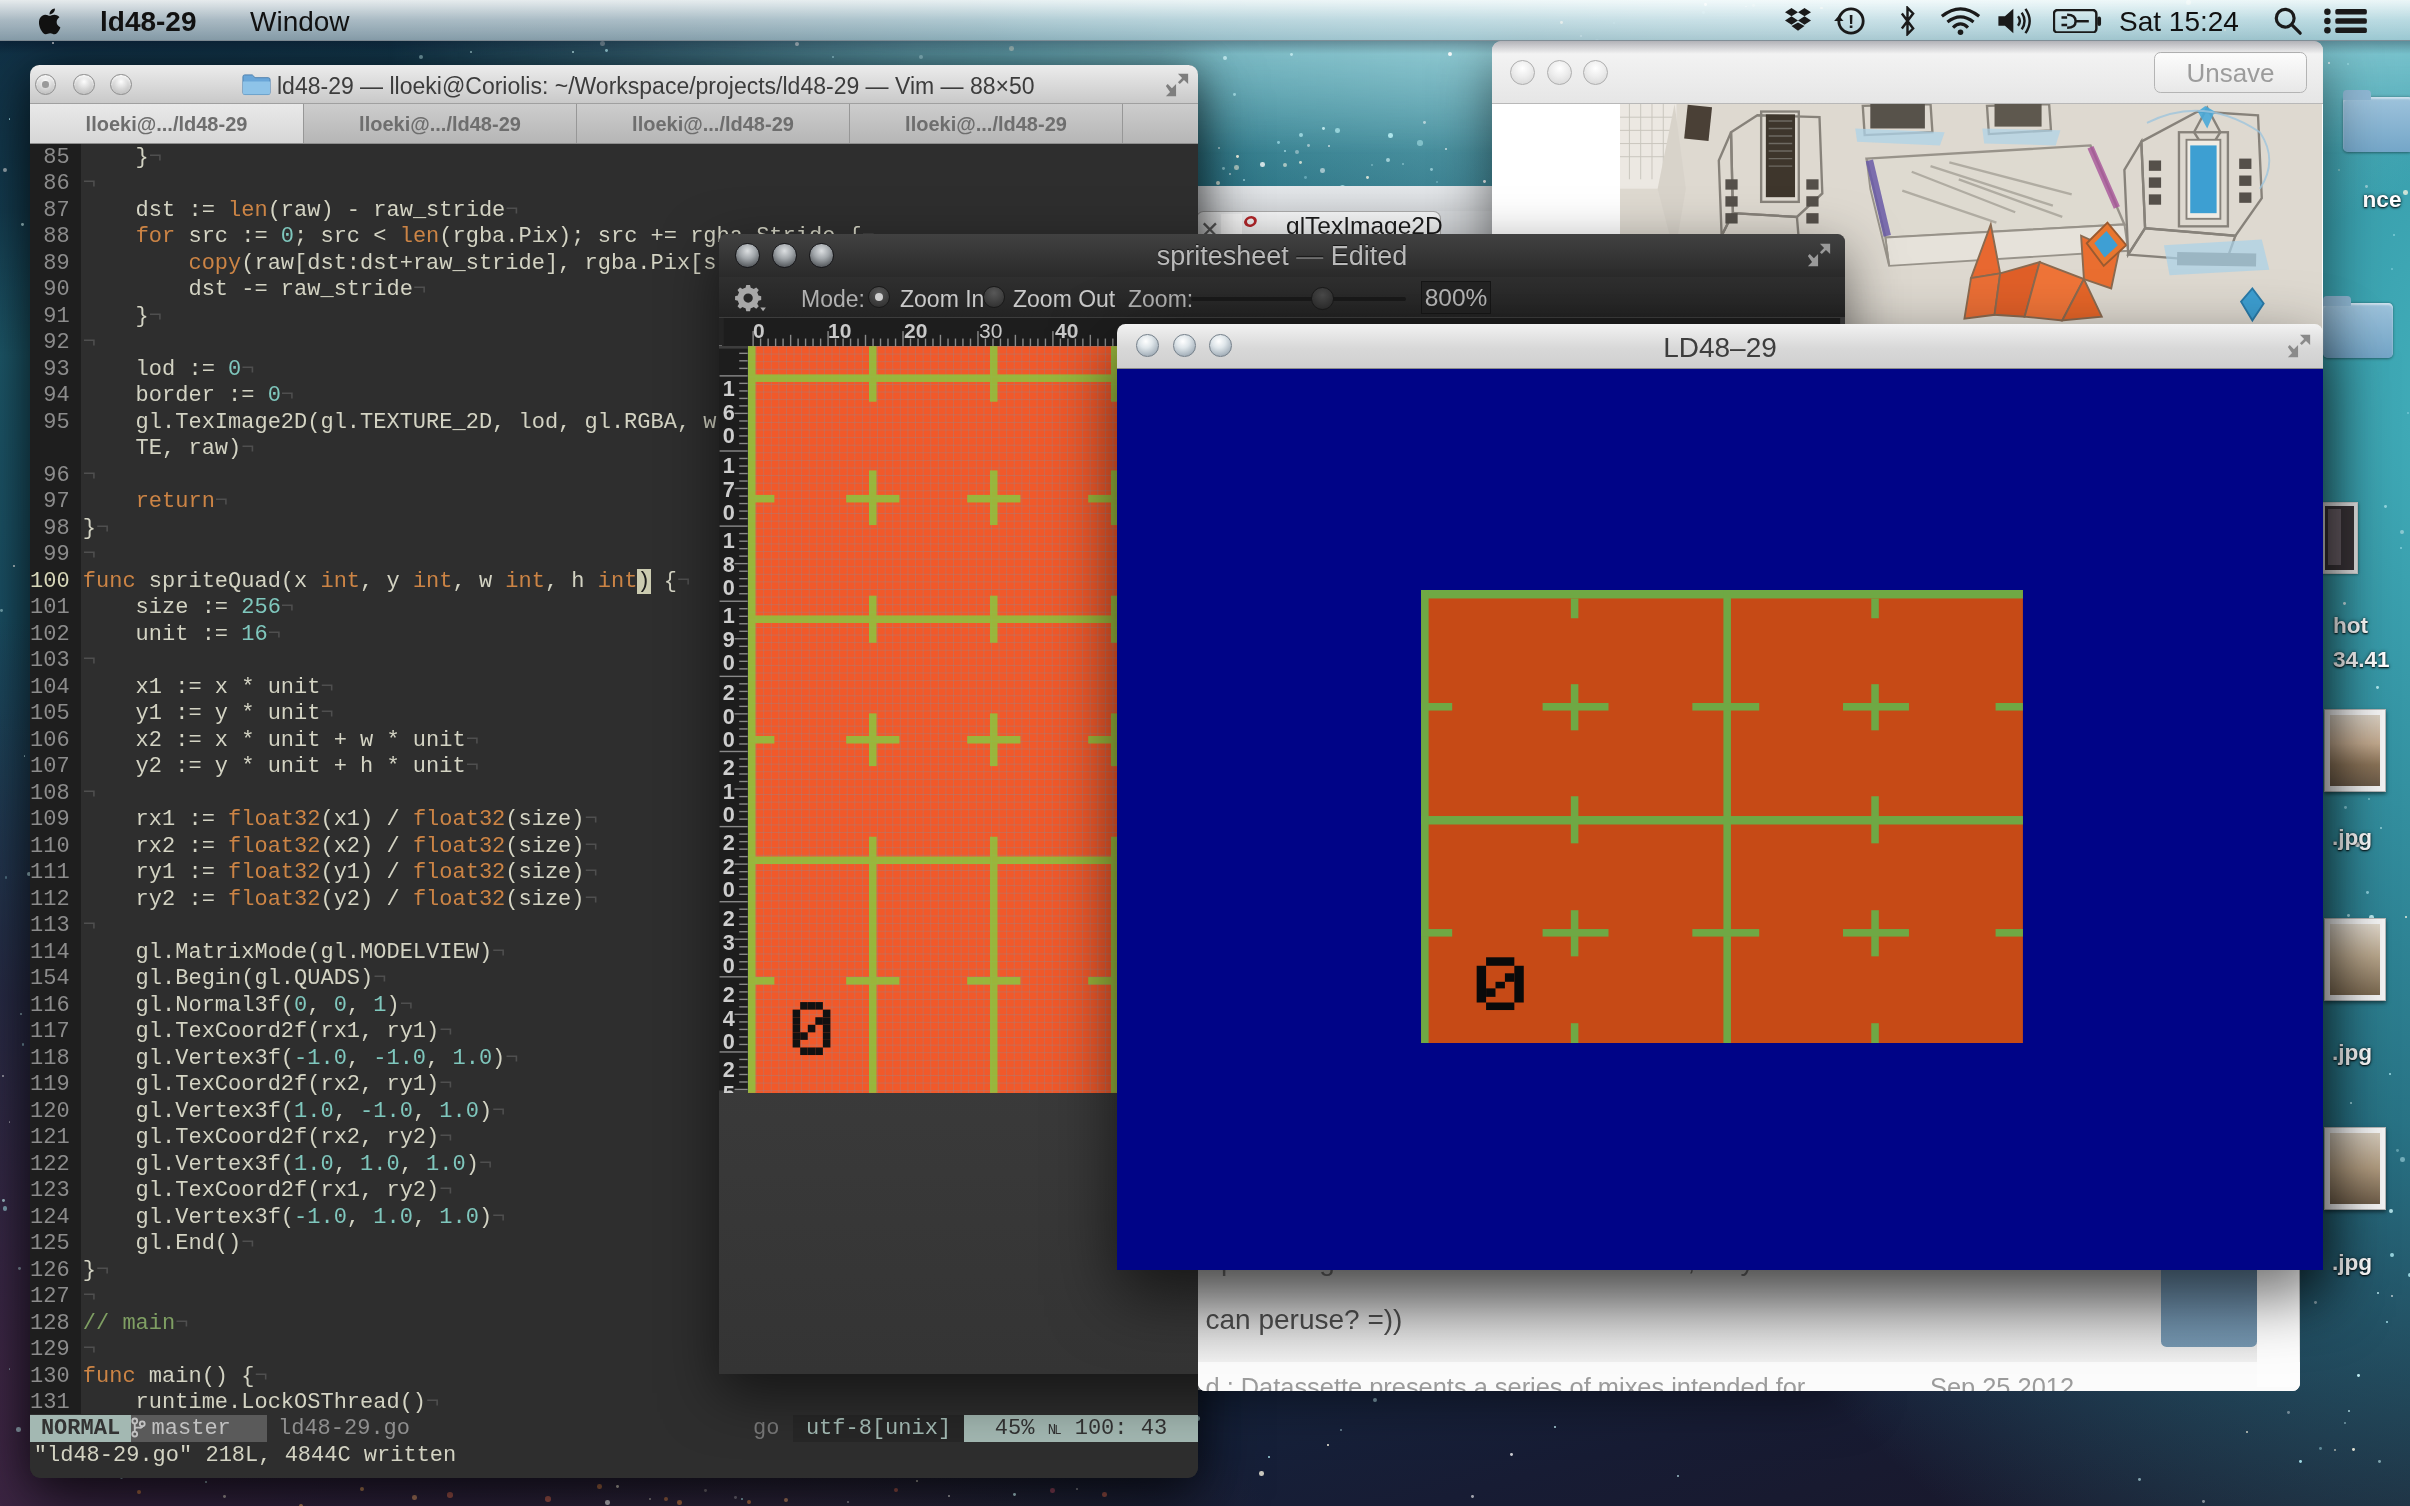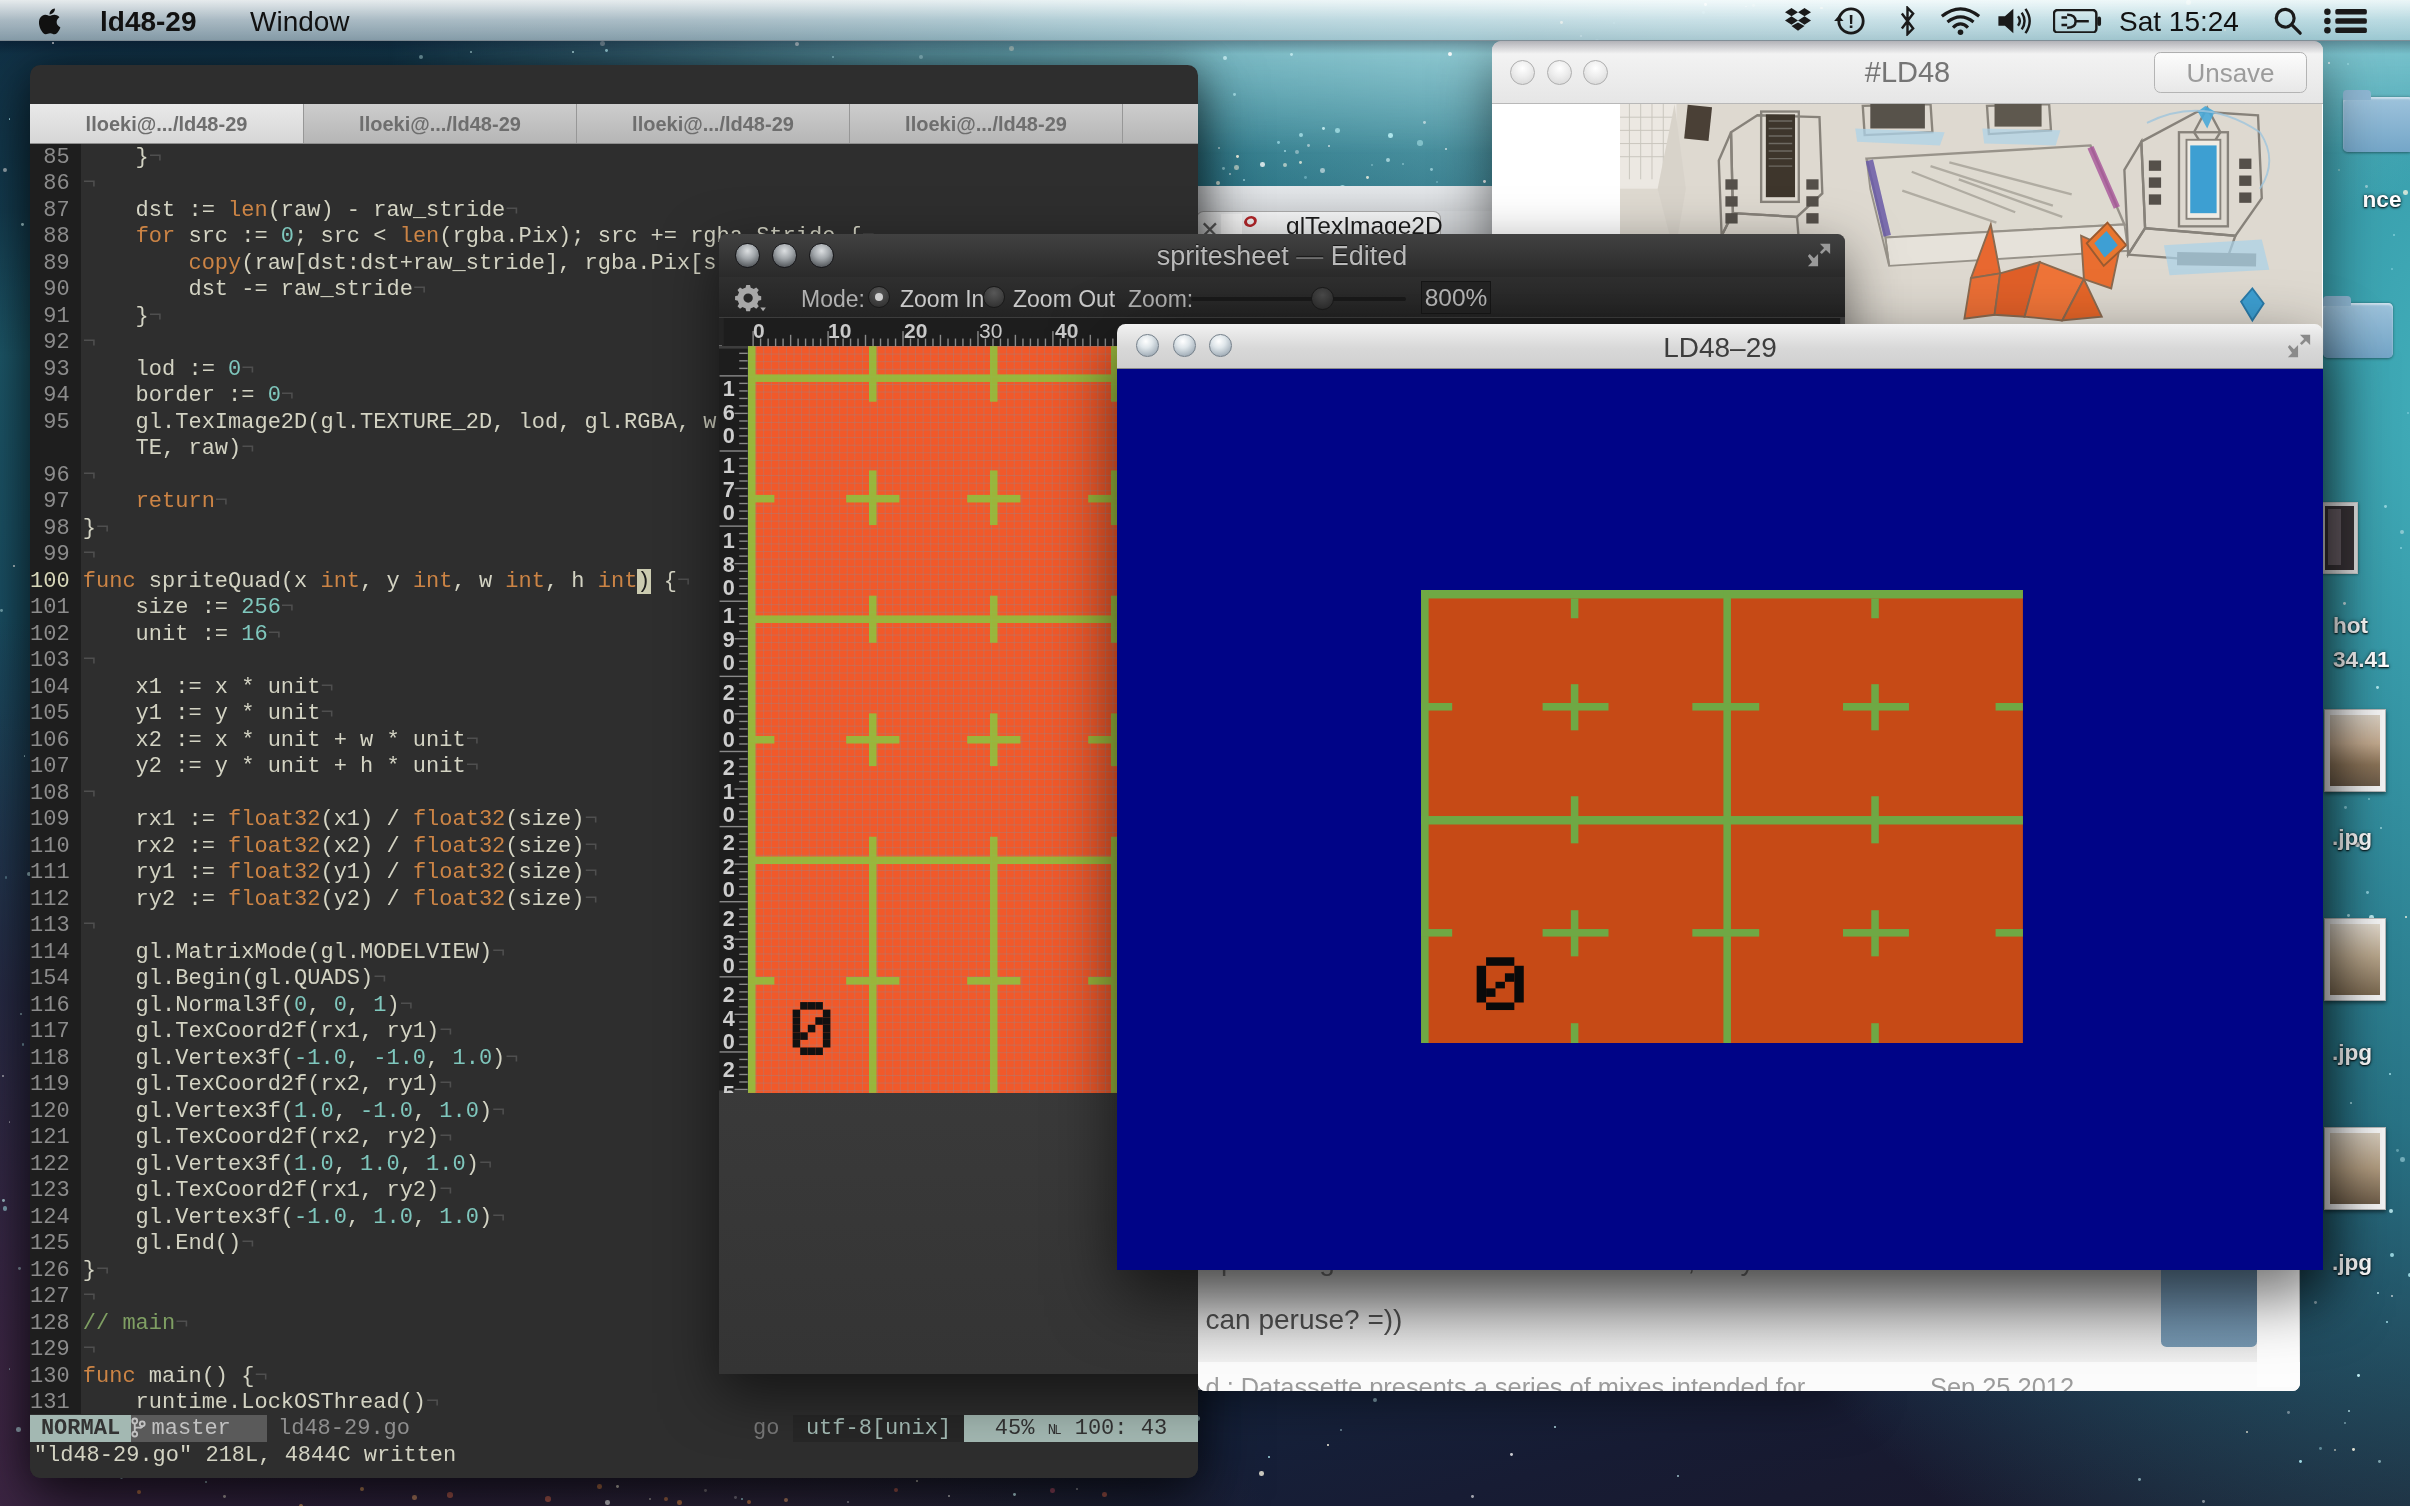--- a/index.html
+++ b/index.html
@@ -279,21 +279,20 @@
   <div style="position:absolute; left:164px; top:30px; font-size:23.5px; color:#666;">✕</div>
   <div style="position:absolute; left:0; top:53px; right:0; height:56px; background:#f1f2f3;"></div>
 </div>
 
 <div class="win" id="ld48" style="left:1492px; top:41px; width:831px; height:1229px; background:#fff; border-radius:9.4px; box-shadow:0 21px 56px rgba(0,0,0,0.55); z-index:2;">
   <div style="position:absolute; left:0; top:0; right:0; height:63px; background:linear-gradient(#f6f6f6,#e6e6e6); border-radius:9.4px 9.4px 0 0; border-bottom:0.9px solid #b8b8b8;"></div>
   <div style="position:absolute; left:0; top:0; width:100%; height:63px;">
     <div class="lring" style="left:18px; top:19px;"></div>
       <div class="lring" style="left:55px; top:19px;"></div>
       <div class="lring" style="left:91px; top:19px;"></div>
-    <div style="position:absolute; top:15px; width:100%; text-align:center; font-size:29px; color:#757575;">#LD48</div>
     <div style="position:absolute; right:16px; top:11.3px; width:153px; height:41px; background:linear-gradient(#fcfcfc,#e8e8e8); border:0.9px solid #b4b4b4; border-radius:6.6px; text-align:center; font-size:26px; color:#9c9c9c; line-height:40px;">Unsave</div>
   </div>
   <div id="sketchbox" style="position:absolute; left:128px; top:63px; width:702px; height:527px; overflow:hidden;"><svg width="702" height="527" viewBox="0 0 746 560">
 <rect width="746" height="560" fill="#ded9d0"></rect>
 <rect x="0" y="0" width="60" height="90" fill="#ece8e2"></rect>
 <g stroke="#c8c4bc" stroke-width="1">
           <path d="M10 0 V80 M22 0 V80 M34 0 V80 M46 0 V80 M0 14 H58 M0 28 H58 M0 42 H58 M0 56 H58"></path>
         </g>
 <path d="M58 0 L70 90 L58 160 L40 90 Z" fill="#d8d3ca"></path>
 
@@ -383,20 +382,37 @@
   <div style="position:absolute; left:0; top:232px; width:100%; height:29px; background:#fbfbfb;"></div>
   <div style="position:absolute; left:963px; top:0; width:96px; height:217px; background:linear-gradient(#3f5f7f,#7495ae); border-radius:0 0 5.6px 5.6px;"></div>
   <div style="position:absolute; left:1059px; top:0; width:42px; height:257px; background:#fdfdfd;"></div>
   <div style="position:absolute; left:7.5px; top:115px; font-size:28px; color:#555; opacity:0.85;">up loading some WIP shots before bed, so you</div>
   <div style="position:absolute; left:7.5px; top:174px; font-size:28px; color:#4b4b4b;">can peruse? =))</div>
   <div style="position:absolute; left:7.5px; top:243px; font-size:25.4px; color:#9b9b9b;">d : Datassette presents a series of mixes intended for</div>
   <div style="position:absolute; left:732px; top:243px; font-size:25.4px; color:#9b9b9b;">Sep 25 2012</div>
 </div>
 
 <div class="win" id="terminal" style="left:30px; top:65px; width:1168px; height:1413px; border-radius:10.4px; box-shadow:0 22.6px 66px rgba(0,0,0,0.6), 0 3.8px 38px rgba(0,0,0,0.4); z-index:3; background:#2e2e2e;">
+  <div id="ttitle" style="position:absolute; left:0; top:0; width:100%; height:39px; background:linear-gradient(#ececec,#c9c9c9); border-radius:9.4px 9.4px 0 0; border-bottom:0.9px solid #a0a0a0;">
+<div class="ring" style="left:4.7px; top:8.5px;"></div>
+      <div style="position:absolute; left:12.2px; top:16px; width:6.6px; height:6.6px; border-radius:50%; background:#9a9a9a;"></div>
+<div class="ring" style="left:43px; top:8.5px;"></div>
+<div class="ring" style="left:80px; top:8.5px;"></div>
+<svg style="position:absolute; left:212px; top:6.6px;" width="29" height="24.5" viewBox="0 0 31 26">
+        <path fill="#6aa6d8" stroke="#4a7eae" stroke-width="1" d="M1 5 Q1 3 3 3 L11 3 L14 6 L28 6 Q30 6 30 8 L30 22 Q30 24 28 24 L3 24 Q1 24 1 22 Z"></path>
+        <path fill="#8ec3e8" d="M1 10 L30 10 L30 22 Q30 24 28 24 L3 24 Q1 24 1 22 Z"></path>
+      </svg>
+<div style="position:absolute; left:247px; top:7.5px; font-size:23px; color:#3c3c3c; white-space:pre;">ld48-29 — lloeki@Coriolis: ~/Workspace/projects/ld48-29 — Vim — 88×50</div>
+<svg style="position:absolute; right:8.5px; top:6.6px;" width="26" height="26" viewBox="0 0 28 28">
+        <g fill="#7e7e7e">
+          <path d="M15 2 L26 2 L26 13 L21.5 8.5 L17 13 L15 11 L19.5 6.5 Z"></path>
+          <path d="M2 15 L4 13 L8.5 17.5 L13 13 L13 26 L2 26 L6.5 21.5 Z"></path>
+        </g>
+      </svg>
+</div>
   <div id="ttabs" style="position:absolute; left:0; top:39px; width:100%; height:40px; background:linear-gradient(#cdcdcd,#b9b9b9); border-bottom:0.9px solid #8e8e8e; overflow:hidden;">
       <div style="position:absolute; left:0px; top:0; width:273px; height:40px; background:linear-gradient(#e9e9e9,#d6d6d6);  text-align:center; font-size:20px; font-weight:bold; color:#6e6e6e; line-height:40px;">lloeki@.../ld48-29</div>
       <div style="position:absolute; left:273px; top:0; width:273px; height:40px; background:linear-gradient(#cdcdcd,#b5b5b5); border-left:0.9px solid #979797; text-align:center; font-size:20px; font-weight:bold; color:#6e6e6e; line-height:40px;">lloeki@.../ld48-29</div>
       <div style="position:absolute; left:546px; top:0; width:273px; height:40px; background:linear-gradient(#cdcdcd,#b5b5b5); border-left:0.9px solid #979797; text-align:center; font-size:20px; font-weight:bold; color:#6e6e6e; line-height:40px;">lloeki@.../ld48-29</div>
       <div style="position:absolute; left:819px; top:0; width:273px; height:40px; background:linear-gradient(#cdcdcd,#b5b5b5); border-left:0.9px solid #979797; text-align:center; font-size:20px; font-weight:bold; color:#6e6e6e; line-height:40px;">lloeki@.../ld48-29</div>
       <div style="position:absolute; left:1092px; top:0; width:75px; height:40px; background:linear-gradient(#cdcdcd,#b5b5b5); border-left:0.9px solid #979797; text-align:center; font-size:20px; font-weight:bold; color:#6e6e6e; line-height:40px;"></div>
     </div>
   <div id="vim" style="position:absolute; left:0; top:79px; width:100%; height:1334px; overflow:hidden; border-radius:0 0 10.4px 10.4px; background:#2e2e2e;">
 <div id="gutbg"></div>
 <pre id="vcode"><i class="g"> 85 </i>    }<i class="p">¬</i>

